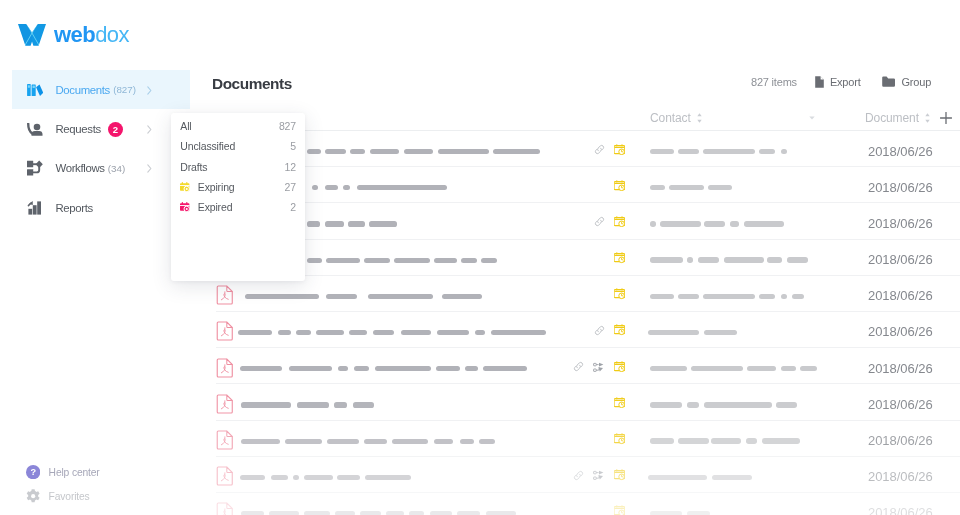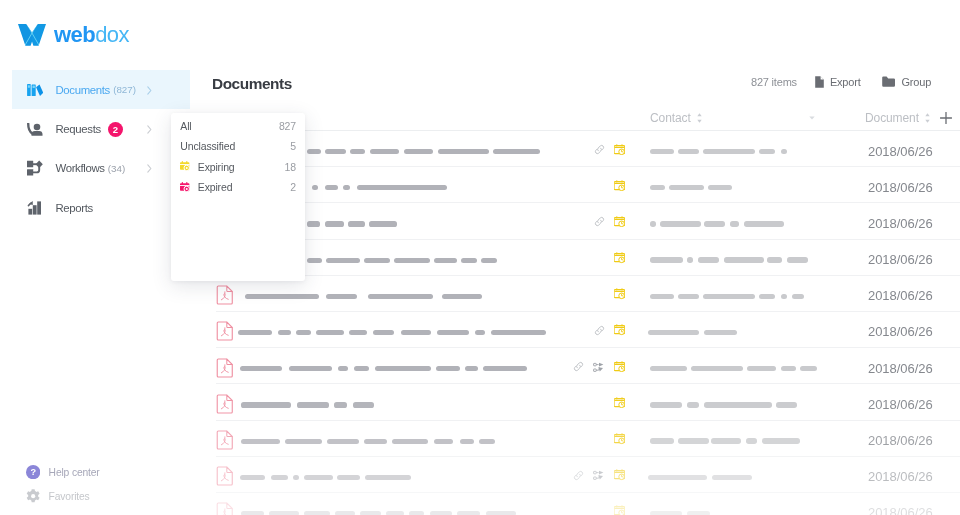--- a/index.html
+++ b/index.html
@@ -666,32 +666,36 @@
   <div class="dropdown">
       <div class="dd-item">
         <span class="dd-label">All</span>
         <span class="dd-count">827</span>
       </div>
       <div class="dd-item">
         <span class="dd-label">Unclassified</span>
         <span class="dd-count">5</span>
       </div>
       <div class="dd-item">
+        <span class="dd-label">Drafts</span>
+        <span class="dd-count">12</span>
+      </div>
+      <div class="dd-item">
         <span class="dd-ico">
           <svg width="10" height="10" viewBox="0 0 110 110">
             <rect x="19" y="0" width="14" height="24" rx="7" fill="#f3d92b"></rect>
             <rect x="68" y="0" width="14" height="24" rx="7" fill="#f3d92b"></rect>
             <path d="M8 14 h86 a9 9 0 0 1 9 9 v64 a9 9 0 0 1 -9 9 h-86 a9 9 0 0 1 -9 -9 v-64 a9 9 0 0 1 9 -9 Z" fill="#f3d92b"></path>
             <rect x="-2" y="34" width="108" height="10" fill="#fff"></rect>
             <circle cx="74" cy="76" r="30" fill="#f3d92b" stroke="#fff" stroke-width="11"></circle>
             <circle cx="74" cy="76" r="11" fill="#fff"></circle>
           </svg>
         </span>
         <span class="dd-label">Expiring</span>
-        <span class="dd-count">18</span>
+        <span class="dd-count">27</span>
       </div>
       <div class="dd-item">
         <span class="dd-ico">
           <svg width="10" height="10" viewBox="0 0 110 110">
             <rect x="19" y="0" width="14" height="24" rx="7" fill="#f5176c"></rect>
             <rect x="68" y="0" width="14" height="24" rx="7" fill="#f5176c"></rect>
             <path d="M8 14 h86 a9 9 0 0 1 9 9 v64 a9 9 0 0 1 -9 9 h-86 a9 9 0 0 1 -9 -9 v-64 a9 9 0 0 1 9 -9 Z" fill="#f5176c"></path>
             <rect x="-2" y="34" width="108" height="10" fill="#fff"></rect>
             <circle cx="74" cy="76" r="30" fill="#f5176c" stroke="#fff" stroke-width="11"></circle>
             <circle cx="74" cy="76" r="11" fill="#fff"></circle>

